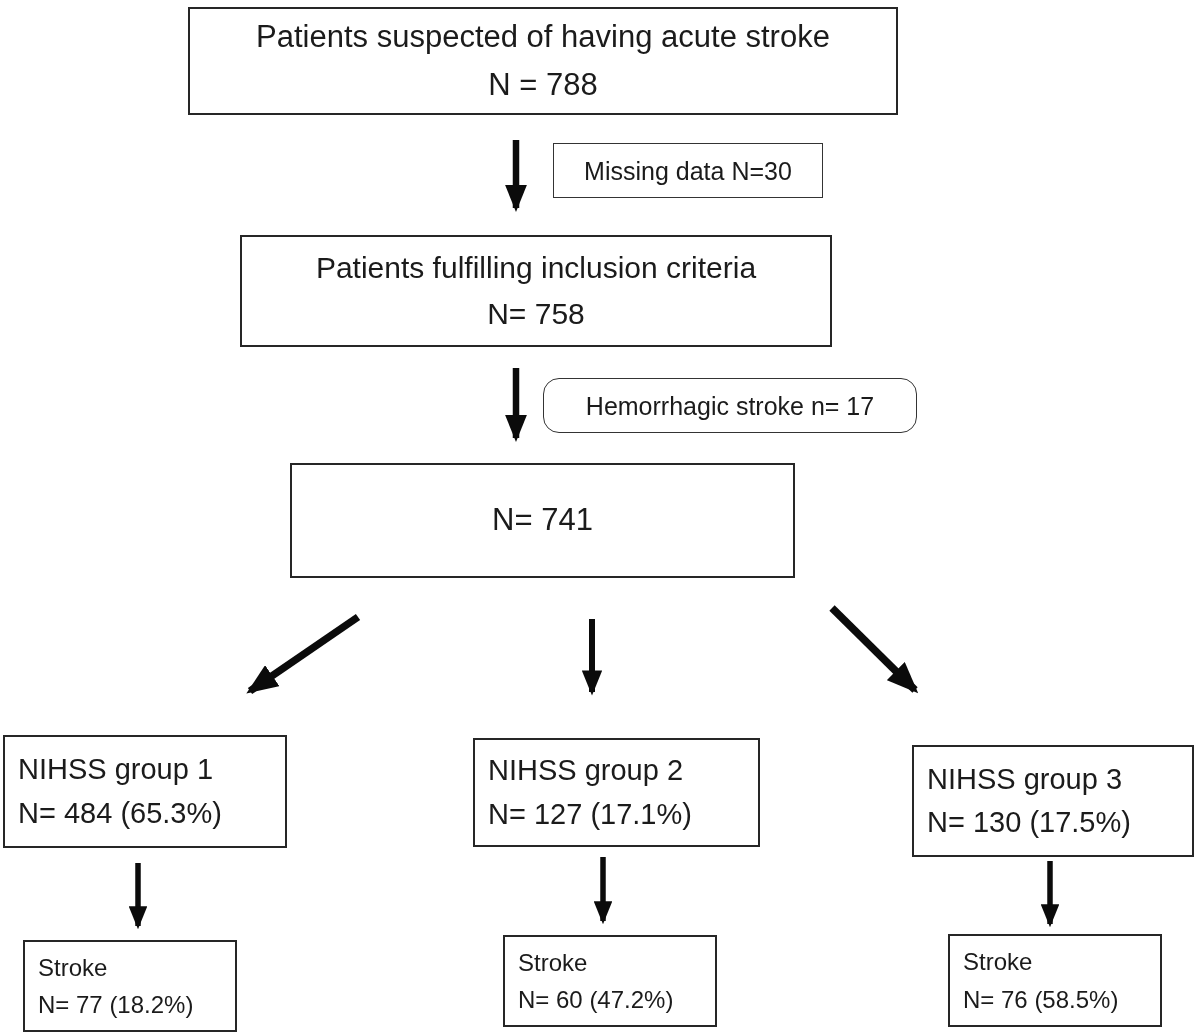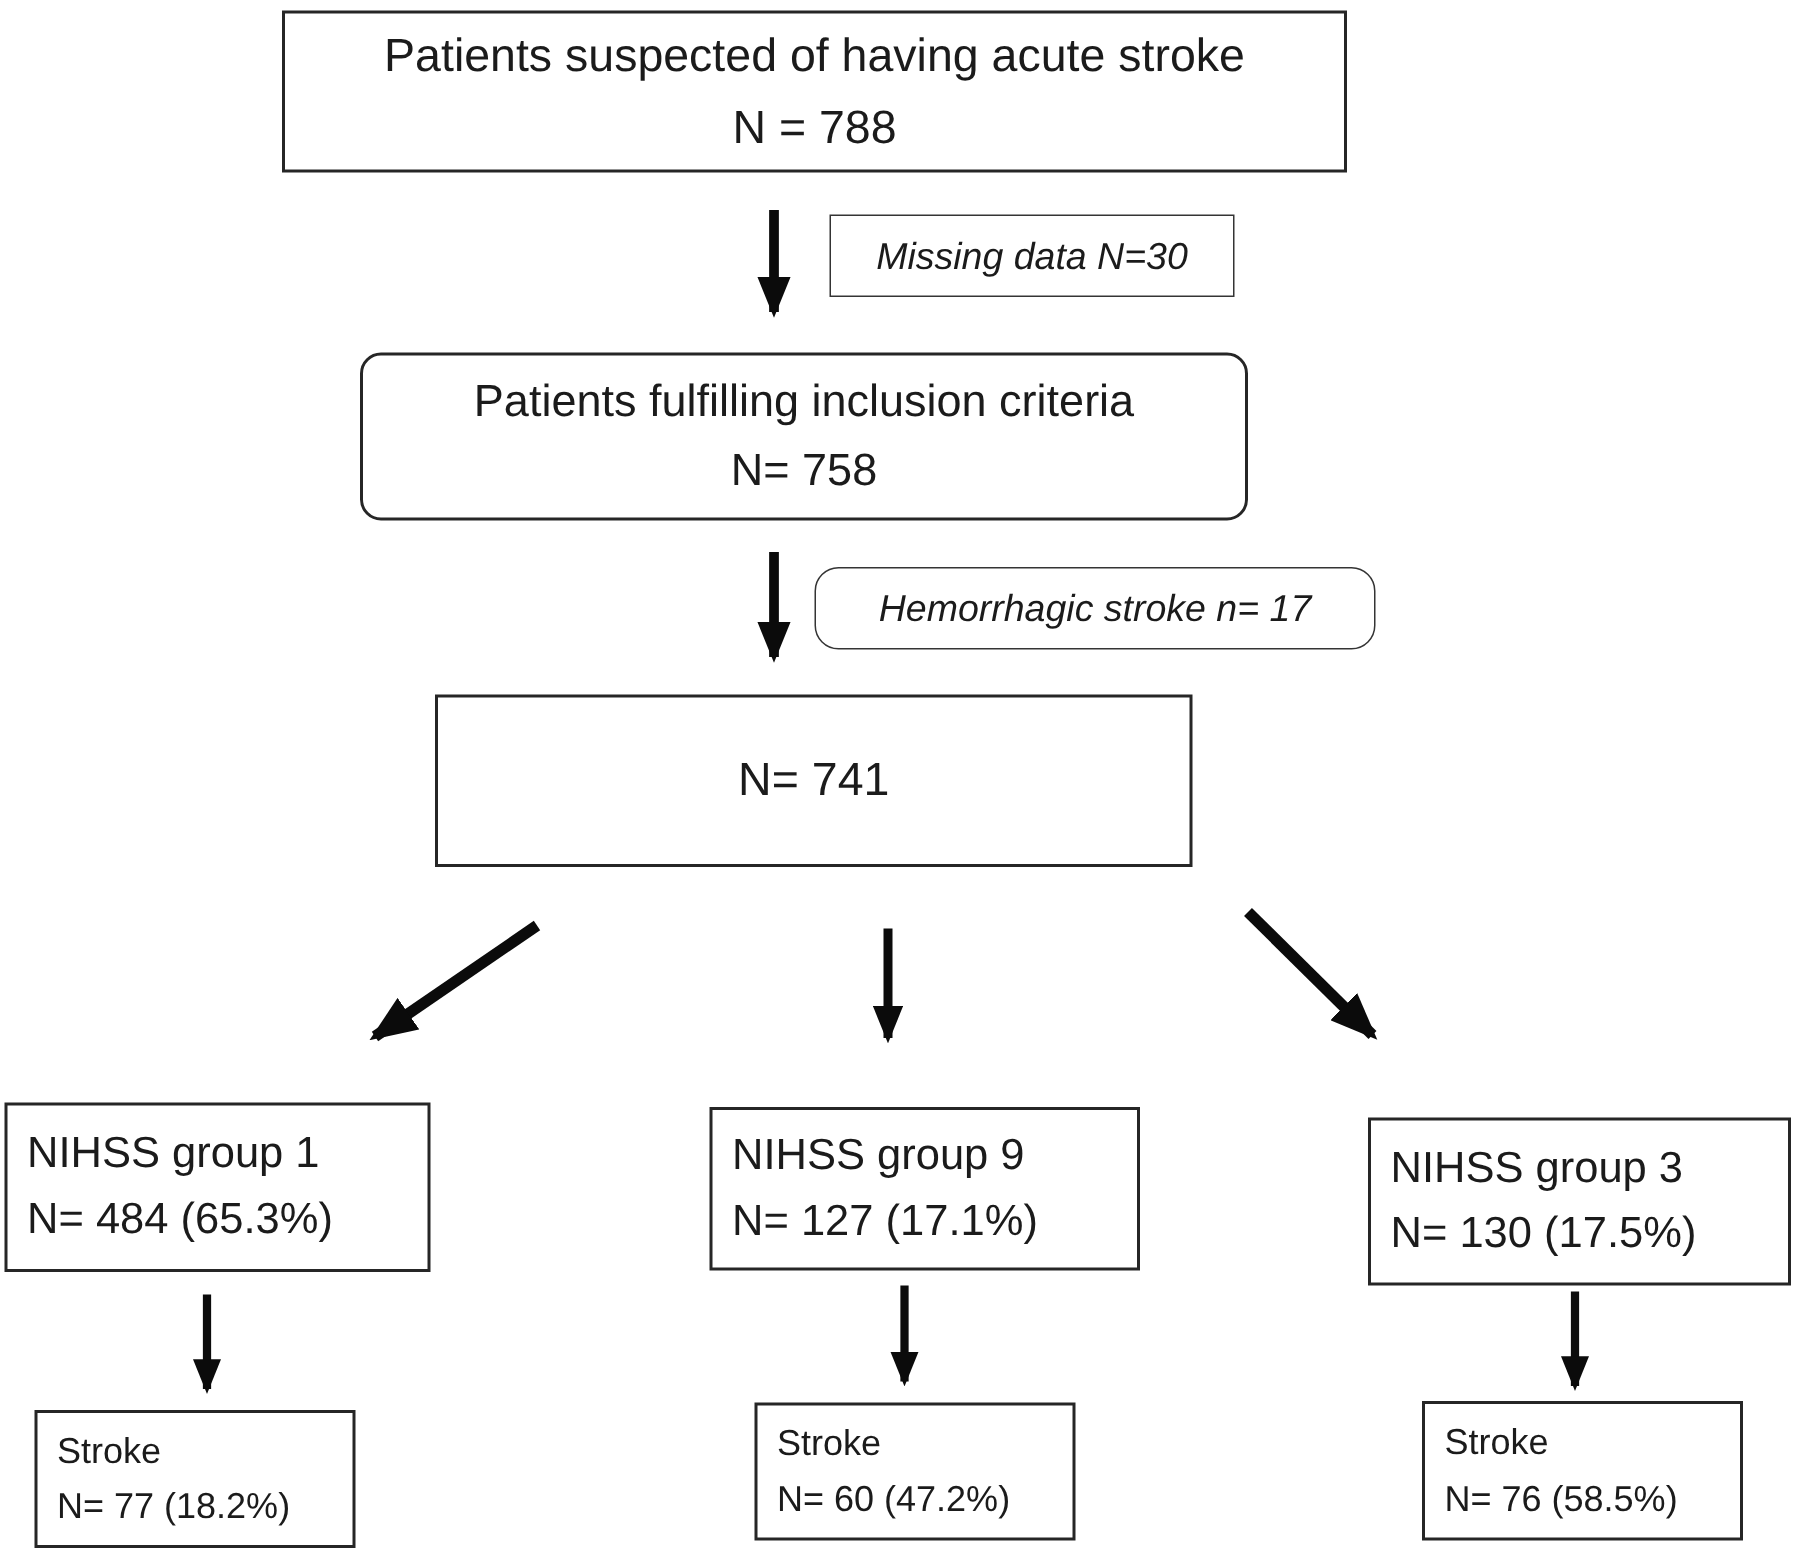--- a/index.html
+++ b/index.html
@@ -17,25 +17,25 @@
     background: #ffffff;
     border: 2px solid #262626;
     box-sizing: border-box;
     display: flex;
     flex-direction: column;
     justify-content: center;
   }
   .box span { display: block; }
   .center { align-items: center; text-align: center; }
   .leftalign { align-items: flex-start; text-align: left; padding-left: 13px; padding-right: 6px; }
-  .side { border-width: 1.5px; border-color: #343434; font-style: italic; }
+  .side { border-width: 1.5px; border-color: #343434; }
 
   #node-suspected   { left: 188px; top: 7px;   width: 710px; height: 108px; font-size: 31px; line-height: 1.55; }
   #node-missing     { left: 553px; top: 143px; width: 270px; height: 55px;  font-size: 25px; line-height: 1.2; }
-  #node-fulfilling  { left: 240px; top: 235px; width: 592px; height: 112px; font-size: 30px; line-height: 1.55; border-radius: 14px; }
+  #node-fulfilling  { left: 240px; top: 235px; width: 592px; height: 112px; font-size: 30px; line-height: 1.55; }
   #node-hemorrhagic { left: 543px; top: 378px; width: 374px; height: 55px;  font-size: 25px; line-height: 1.2; border-radius: 16px; }
   #node-included    { left: 290px; top: 463px; width: 505px; height: 115px; font-size: 31px; line-height: 1.55; }
   #node-group1      { left: 3px;   top: 735px; width: 284px; height: 113px; font-size: 29px; line-height: 1.5; }
   #node-group2      { left: 473px; top: 738px; width: 287px; height: 109px; font-size: 29px; line-height: 1.5; }
   #node-group3      { left: 912px; top: 745px; width: 282px; height: 112px; font-size: 29px; line-height: 1.5; }
   #node-stroke1     { left: 23px;  top: 940px; width: 214px; height: 92px;  font-size: 24px; line-height: 1.55; }
   #node-stroke2     { left: 503px; top: 935px; width: 214px; height: 92px;  font-size: 24px; line-height: 1.55; }
   #node-stroke3     { left: 948px; top: 934px; width: 214px; height: 93px;  font-size: 24px; line-height: 1.55; }
 
   .arrows {
@@ -88,21 +88,21 @@
   <div class="box center" id="node-included">
     <span>N= 741</span>
   </div>
 
   <div class="box leftalign" id="node-group1">
     <span>NIHSS group 1</span>
     <span>N= 484 (65.3%)</span>
   </div>
 
   <div class="box leftalign" id="node-group2">
-    <span>NIHSS group 9</span>
+    <span>NIHSS group 2</span>
     <span>N= 127 (17.1%)</span>
   </div>
 
   <div class="box leftalign" id="node-group3">
     <span>NIHSS group 3</span>
     <span>N= 130 (17.5%)</span>
   </div>
 
   <div class="box leftalign" id="node-stroke1">
     <span>Stroke</span>

